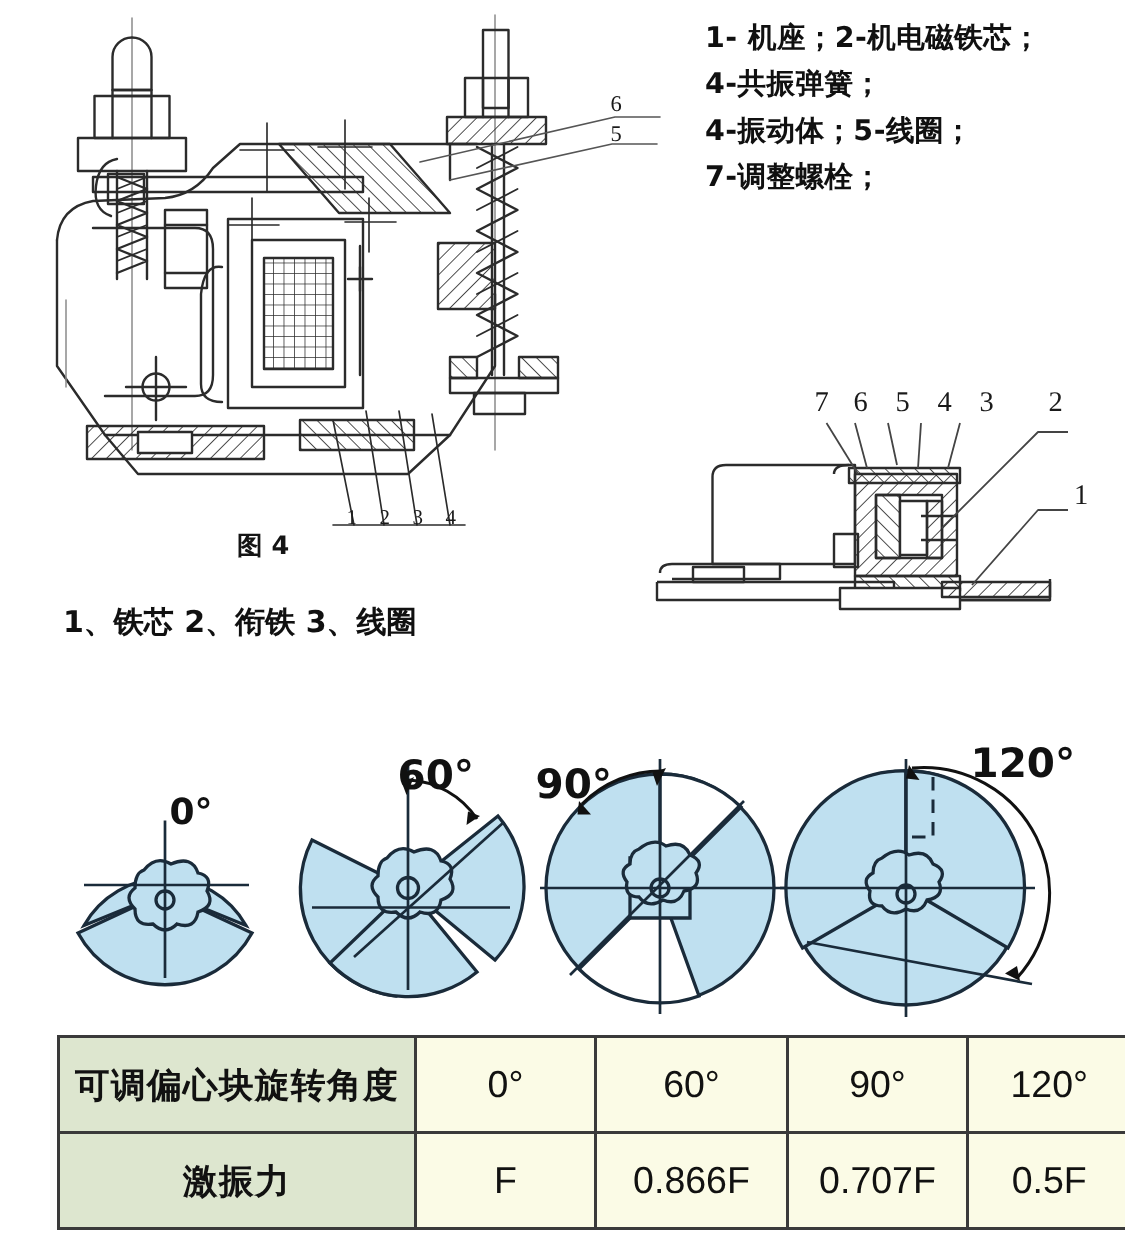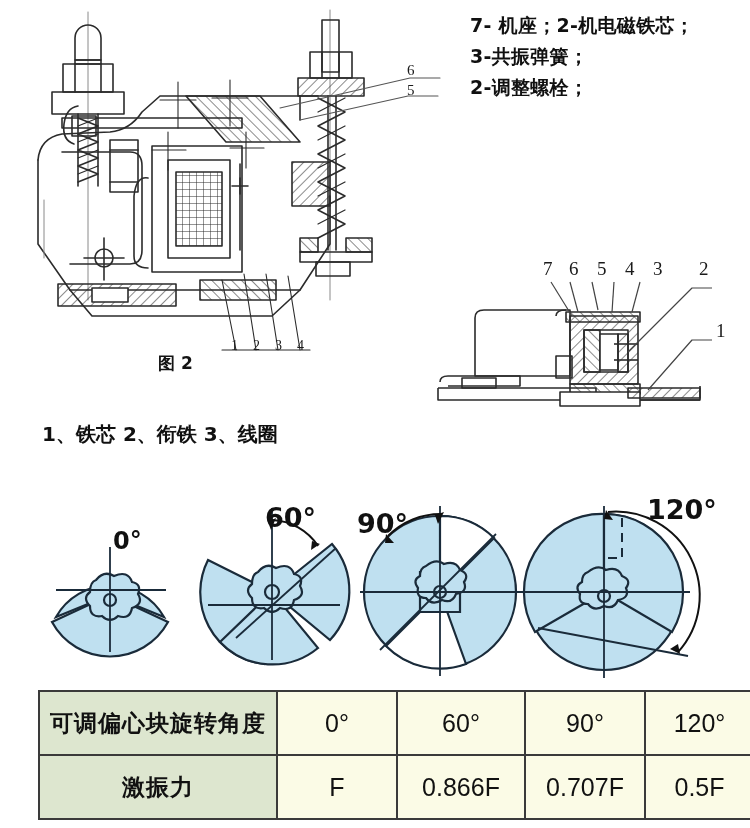--- a/index.html
+++ b/index.html
@@ -30,21 +30,21 @@
   
   #fig-caption{
     position:absolute;left:158px;top:352px;
     font-size:17px;font-weight:600;
     font-family:"DejaVu Sans","Liberation Sans",sans-serif;
     color:#141414;
   }
 
   
   #mid-text{
-    position:absolute;left:42px;top:418px;width:430px;
+    position:absolute;left:42px;top:398px;width:430px;
   }
   #mid-text .line{
     font-size:20px;line-height:33px;white-space:nowrap;
     font-family:"DejaVu Sans","Liberation Sans",sans-serif;
     font-weight:600;color:#101010;
   }
   .angle-label{
     position:absolute;
     font-size:24px;font-weight:700;
     font-family:"DejaVu Sans","Liberation Sans",sans-serif;
@@ -280,34 +280,35 @@
     <line x1="520" y1="592" x2="690" y2="592" stroke="#1a2b3a" stroke-width="1.8"></line>
     <line x1="538" y1="628" x2="688" y2="656" stroke="#1a2b3a" stroke-width="1.8"></line>
     <path d="M622 518 v40 h-18" fill="none" stroke="#1a2b3a" stroke-width="2" stroke-dasharray="9 6"></path>
     <path d="M608 512 A84 84 0 0 1 678 652" fill="none" stroke="#111" stroke-width="2"></path>
     <path d="M606 510 l-2 9 l9 1 Z" fill="#111"></path>
     <path d="M680 654 l-2 -10 l-8 5 Z" fill="#111"></path>
   </g>
 </svg>
 
 <div id="legend">
-  <div class="line">7- 机座；2-机电磁铁芯；</div>
-  <div class="line">3-共振弹簧；</div>
-  <div class="line">2-调整螺栓；</div>
+  <div class="line">1- 机座；2-机电磁铁芯；</div>
+  <div class="line">4-共振弹簧；</div>
+  <div class="line">4-振动体；5-线圈；</div>
+  <div class="line">7-调整螺栓；</div>
 </div>
 
 <div style="position:absolute;left:407px;top:62px;font-size:15px;font-family:'Liberation Serif',serif;">6</div>
 <div style="position:absolute;left:407px;top:82px;font-size:15px;font-family:'Liberation Serif',serif;">5</div>
 
 <div style="position:absolute;left:231px;top:338px;font-size:14px;font-family:'Liberation Serif',serif;">1</div>
 <div style="position:absolute;left:253px;top:338px;font-size:14px;font-family:'Liberation Serif',serif;">2</div>
 <div style="position:absolute;left:275px;top:338px;font-size:14px;font-family:'Liberation Serif',serif;">3</div>
 <div style="position:absolute;left:297px;top:338px;font-size:14px;font-family:'Liberation Serif',serif;">4</div>
 
-<div id="fig-caption">图 2</div>
+<div id="fig-caption">图 4</div>
 
 <div style="position:absolute;left:543px;top:258px;font-size:19px;font-family:'Liberation Serif',serif;">7</div>
 <div style="position:absolute;left:569px;top:258px;font-size:19px;font-family:'Liberation Serif',serif;">6</div>
 <div style="position:absolute;left:597px;top:258px;font-size:19px;font-family:'Liberation Serif',serif;">5</div>
 <div style="position:absolute;left:625px;top:258px;font-size:19px;font-family:'Liberation Serif',serif;">4</div>
 <div style="position:absolute;left:653px;top:258px;font-size:19px;font-family:'Liberation Serif',serif;">3</div>
 <div style="position:absolute;left:699px;top:258px;font-size:19px;font-family:'Liberation Serif',serif;">2</div>
 <div style="position:absolute;left:716px;top:320px;font-size:19px;font-family:'Liberation Serif',serif;">1</div>
 
 <div id="mid-text">

